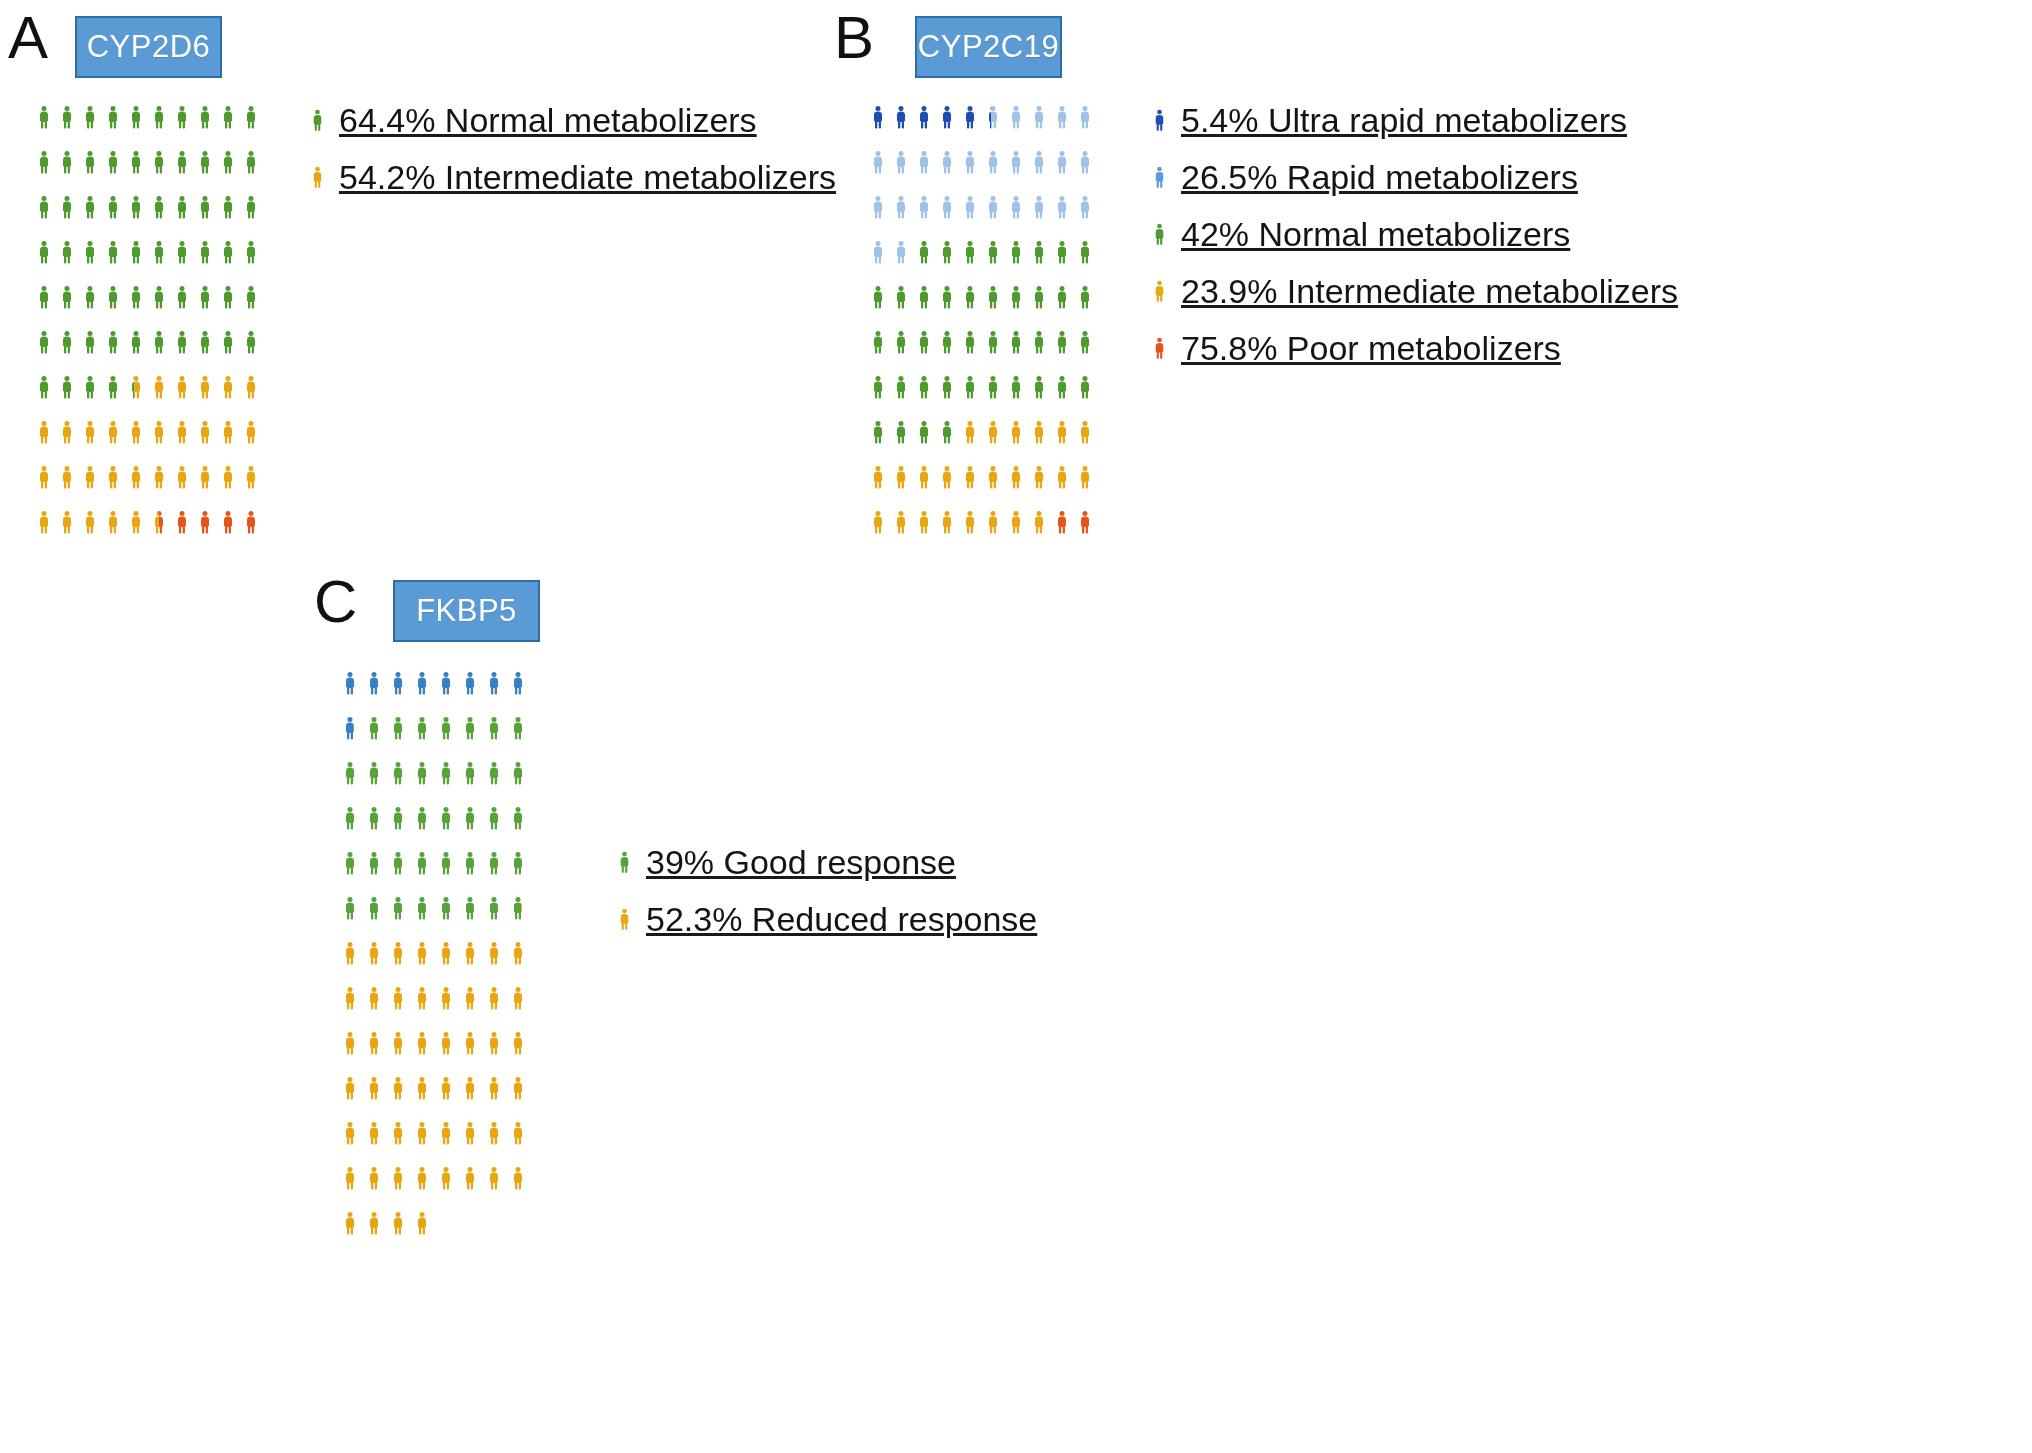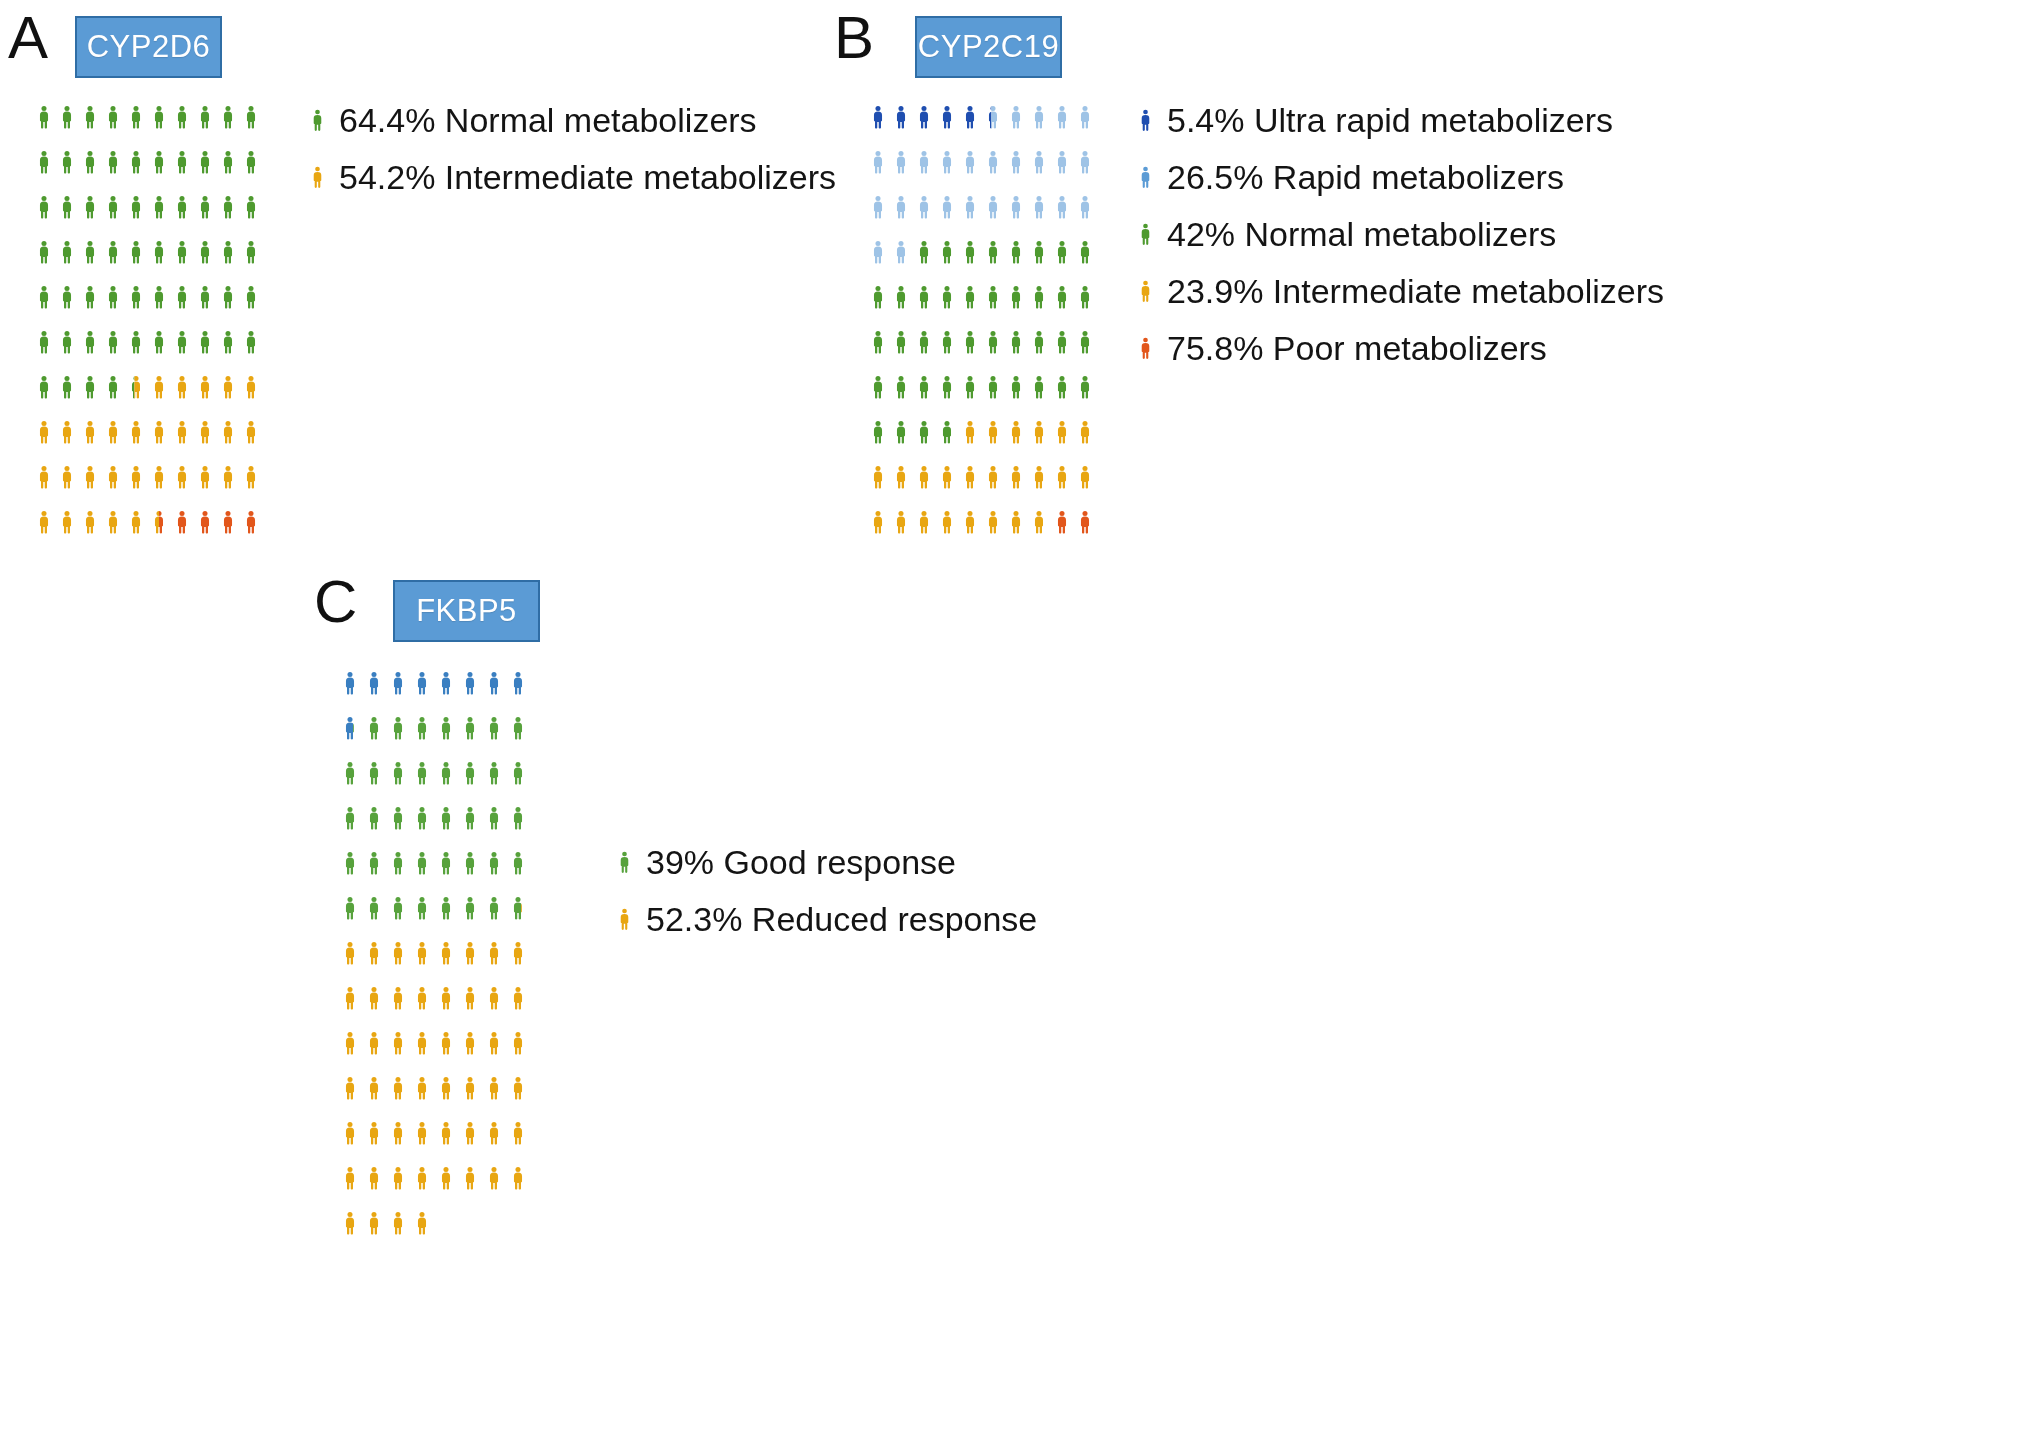--- a/index.html
+++ b/index.html
@@ -63,20 +63,21 @@
   }
   .figure-cell svg {
     display: block;
     width: 100%;
     height: 100%;
   }
 
   
   .legend {
     position: absolute;
+    text-decoration: underline;
   }
   .legend-row {
     display: flex;
     align-items: center;
   }
   .legend-swatch {
     flex: 0 0 auto;
     display: block;
   }
   .legend-swatch svg {
@@ -1809,21 +1810,21 @@
       <div class="figure-cell" style="width: 16px; height: 38px; margin-right: 0px; margin-bottom: 7px;">
         <svg viewBox="0 0 46 68" xmlns="http://www.w3.org/2000/svg">
           <g fill="#e2561b">
             <circle cx="23" cy="9.5" r="7.2"></circle>
             <path d="M23 18.5 c-8.2 0 -11.6 3.4 -11.6 10.2 l0 14.8 c0 2.0 1.3 3.1 3.0 3.1 l0 17.6 c0 2.0 1.4 3.2 3.3 3.2 c1.9 0 3.2 -1.2 3.2 -3.2 l0 -15.5 l4.2 0 l0 15.5 c0 2.0 1.3 3.2 3.2 3.2 c1.9 0 3.3 -1.2 3.3 -3.2 l0 -17.6 c1.7 0 3.0 -1.1 3.0 -3.1 l0 -14.8 c0 -6.8 -3.4 -10.2 -11.6 -10.2 z"></path>
           </g>
         </svg>
       </div>
     </div>
 
-  <div class="legend" id="legend-B" style="left:308px; top:100px;">
+  <div class="legend" id="legend-B" style="left:322px; top:100px;">
       <div class="legend-row" style="margin-bottom: 17px;">
         <span class="legend-swatch" style="width: 15px; height: 40px;">
           <svg viewBox="0 0 46 68" xmlns="http://www.w3.org/2000/svg">
             <g fill="#1f4eb0">
               <circle cx="23" cy="9.5" r="7.2"></circle>
               <path d="M23 18.5 c-8.2 0 -11.6 3.4 -11.6 10.2 l0 14.8 c0 2.0 1.3 3.1 3.0 3.1 l0 17.6 c0 2.0 1.4 3.2 3.3 3.2 c1.9 0 3.2 -1.2 3.2 -3.2 l0 -15.5 l4.2 0 l0 15.5 c0 2.0 1.3 3.2 3.2 3.2 c1.9 0 3.3 -1.2 3.3 -3.2 l0 -17.6 c1.7 0 3.0 -1.1 3.0 -3.1 l0 -14.8 c0 -6.8 -3.4 -10.2 -11.6 -10.2 z"></path>
             </g>
           </svg>
         </span>
         <span class="legend-label" style="font-size: 34px;">5.4% Ultra rapid metabolizers</span>

